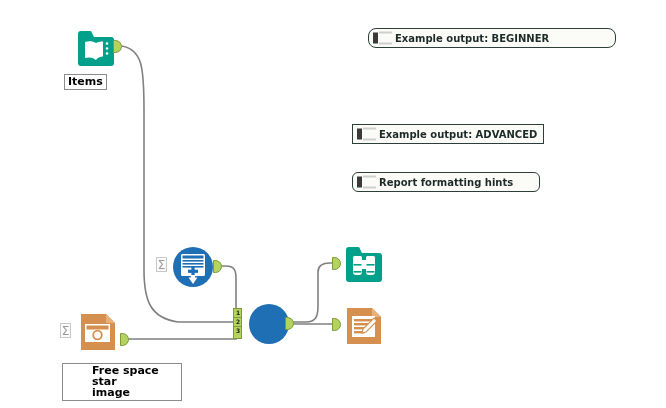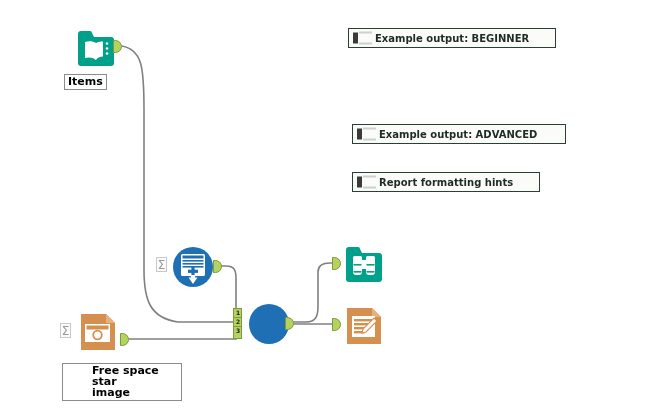--- a/index.html
+++ b/index.html
@@ -204,38 +204,38 @@
       <rect x="7" y="11" width="25" height="18" fill="#ffffff"></rect>
       <rect x="8.5" y="12.5" width="22" height="4" fill="#d58f4e"></rect>
       <circle cx="19.5" cy="22" r="5.2" fill="#d58f4e"></circle>
       <circle cx="19.5" cy="22" r="3.4" fill="#ffffff"></circle>
     </svg>
     <div class="port-data out" style="left:60px;top:20px;"></div>
   </div>
   <div class="node-label" style="left:62px;top:363px;width:86px;padding-left:29px;">Free space star
 image</div>
 
-  <div class="annotation" style="left:348px;top:28px;width:208px;height:20px;">
+  <div class="annotation" style="left:368px;top:28px;width:248px;height:20px;border-radius:8px;">
     <div class="ann-glyph">
       <div class="bar"></div>
         <div class="lines"></div>
     </div>
     <div class="ann-text">Example output: BEGINNER</div>
   </div>
 
 
-  <div class="annotation" style="left:352px;top:124px;width:214px;height:20px;">
+  <div class="annotation" style="left:352px;top:124px;width:192px;height:20px;">
     <div class="ann-glyph">
       <div class="bar"></div>
         <div class="lines"></div>
     </div>
     <div class="ann-text">Example output: ADVANCED</div>
   </div>
 
-  <div class="annotation" style="left:352px;top:172px;width:188px;height:20px;">
+  <div class="annotation" style="left:352px;top:172px;width:188px;height:20px;border-radius:6px;">
     <div class="ann-glyph">
       <div class="bar"></div>
         <div class="lines"></div>
     </div>
     <div class="ann-text">Report formatting hints</div>
   </div>
 
 </div>
 
 </body></html>

